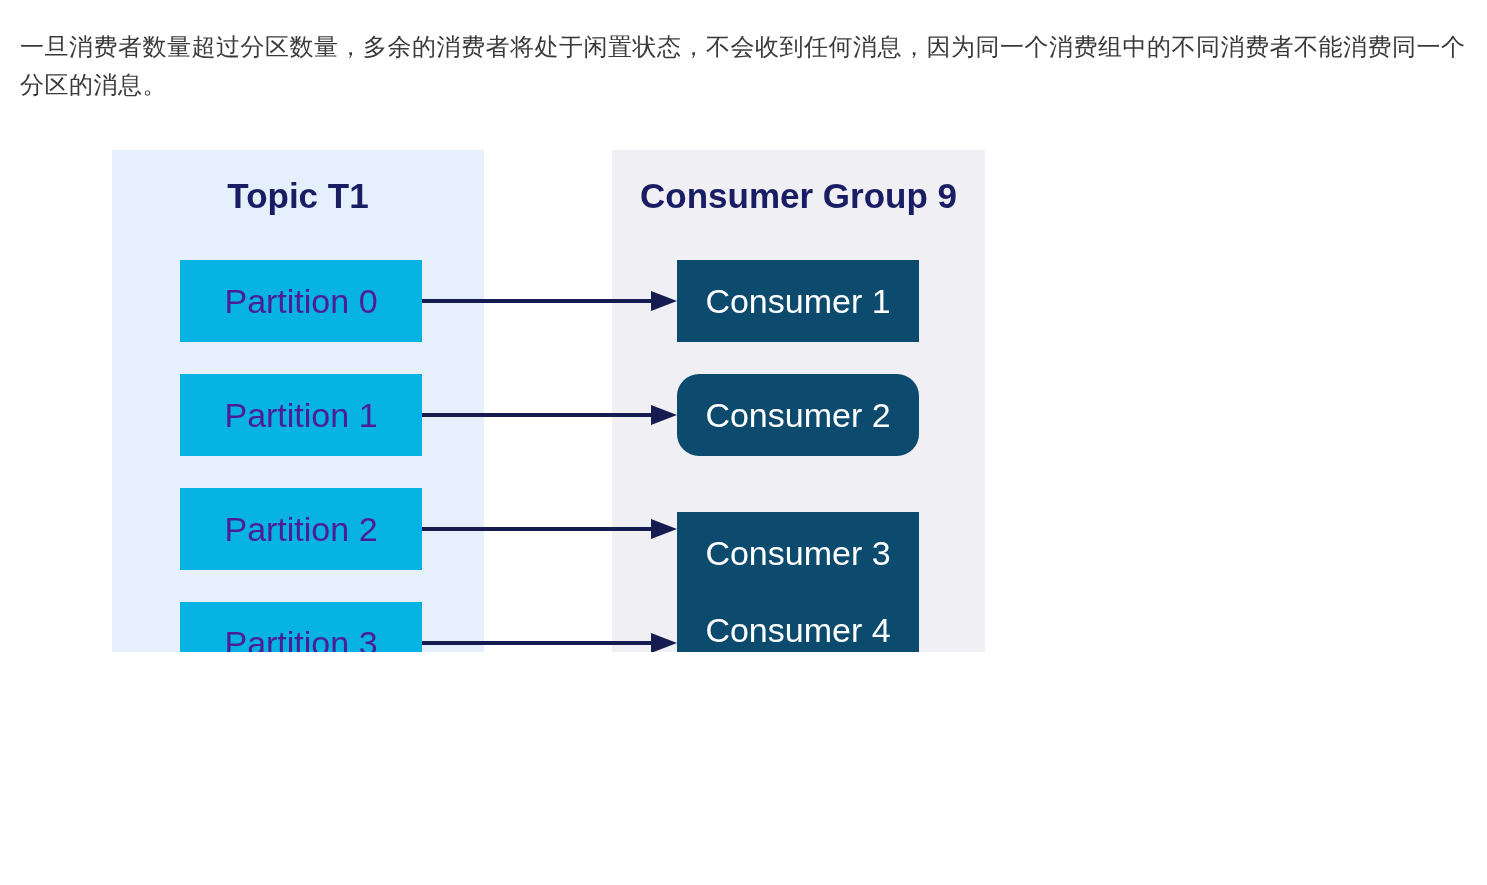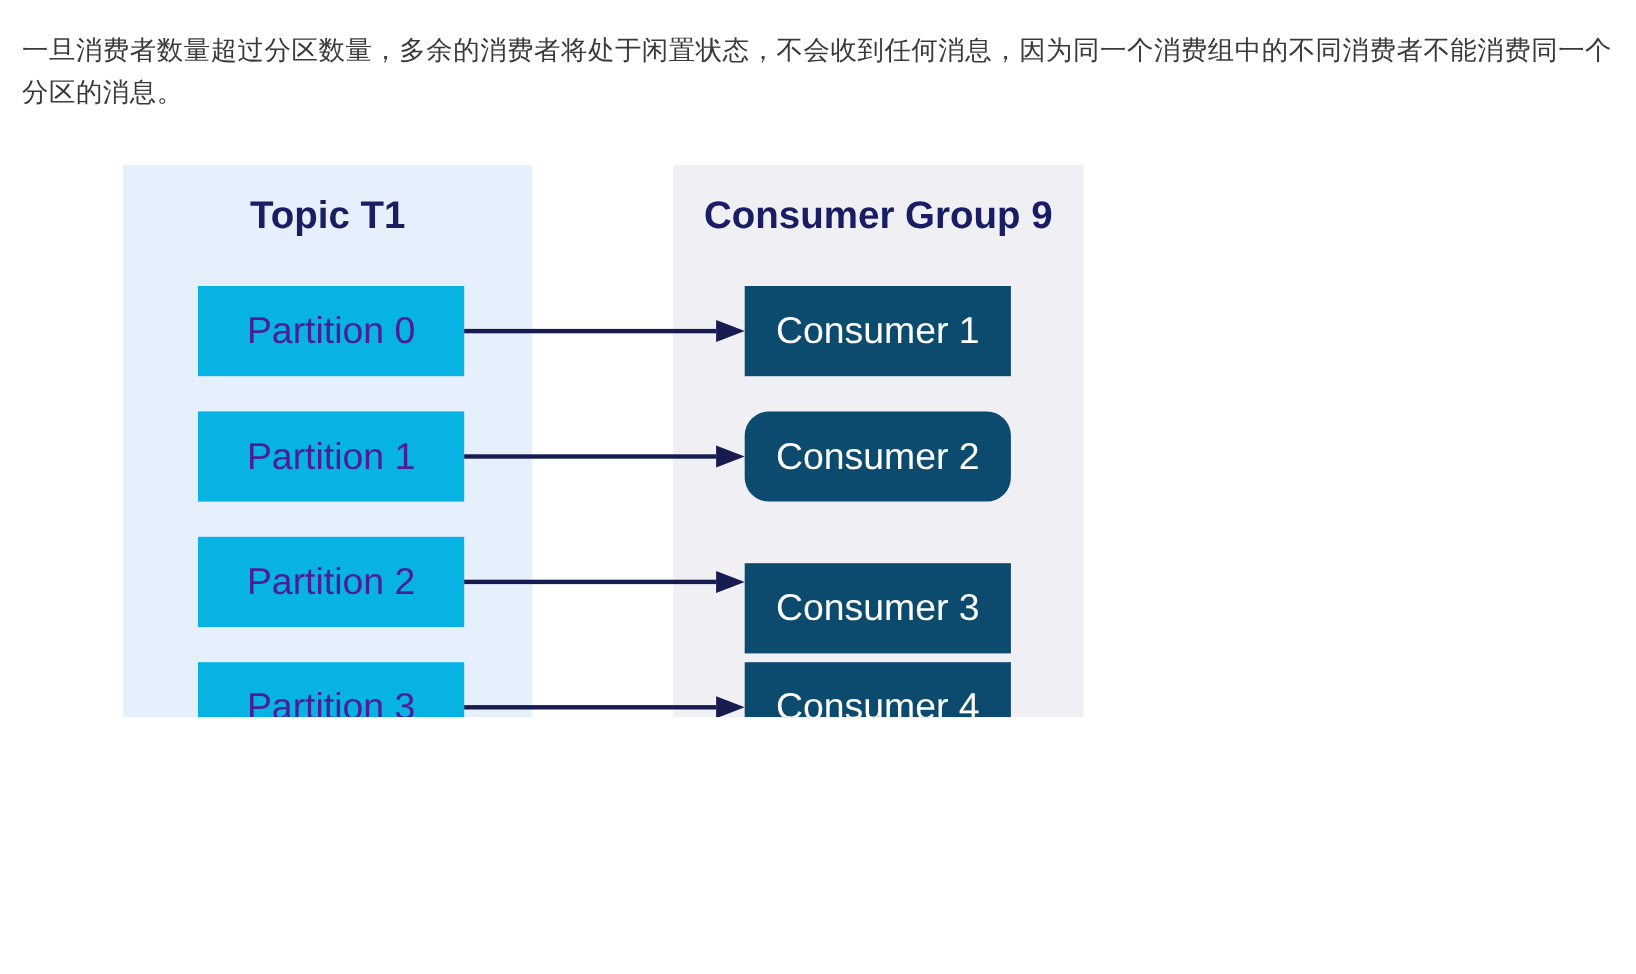--- a/index.html
+++ b/index.html
@@ -68,21 +68,21 @@
     background: #0c4a6e;
     color: #ffffff;
   }
   .p0 { top: 260px; }
   .p1 { top: 374px; }
   .p2 { top: 488px; text-align: right; }
   .p3 { top: 602px; }
   .c0 { top: 260px; }
   .c1 { top: 374px; border-radius: 22px; }
   .c2 { top: 488px; margin-top: 24px; }
-  .c3 { top: 602px; }
+  .c3 { top: 589px; }
   .c4 { top: 716px; }
   .arrow {
     position: absolute;
     left: 422px;
     width: 255px;
     height: 24px;
     display: flex;
     align-items: center;
   }
   .a0 { top: 289px; }

